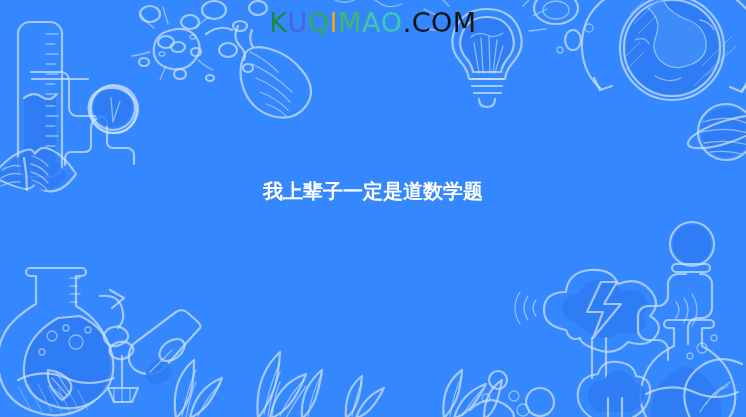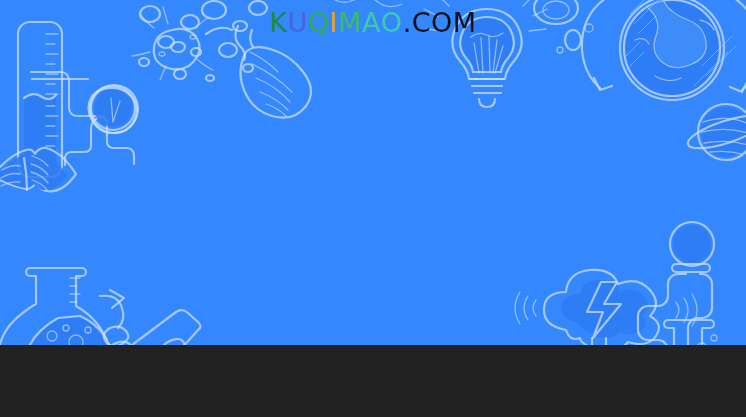--- a/index.html
+++ b/index.html
@@ -3,21 +3,21 @@
 <meta charset="utf-8">
 <style>
   html, body {
     margin: 0;
     padding: 0;
     background: #222;
   }
   #stage {
     position: relative;
     width: 746px;
-    height: 345px;
+    height: 417px;
     overflow: hidden;
     background: #3487fc;
     font-family: "DejaVu Sans", "Liberation Sans", sans-serif;
     user-select: none;
   }
   
   #doodles {
     position: absolute;
     left: 0; top: 0;
     width: 746px;
@@ -360,14 +360,15 @@
           <path class="lnT" d="M330 -4 q10 10 24 4 q14 -6 24 2 q10 8 24 2"></path>
           <path class="lnT" d="M344 -14 q10 10 24 4 q14 -6 24 2"></path>
         </g>
 
       </g>
     </svg>
   </div>
 
   <div class="watermark" id="wm"><span class="wm-char" style="color: rgb(31, 138, 59);">K</span><span class="wm-char" style="color: rgb(74, 99, 216);">U</span><span class="wm-char" style="color: rgb(47, 174, 82);">Q</span><span class="wm-char" style="color: rgb(245, 163, 26);">I</span><span class="wm-char" style="color: rgb(63, 185, 106);">M</span><span class="wm-char" style="color: rgb(67, 199, 168);">A</span><span class="wm-char" style="color: rgb(62, 201, 178);">O</span><span class="wm-char" style="color: rgb(17, 17, 17);">.</span><span class="wm-char" style="color: rgb(17, 17, 17);">C</span><span class="wm-char" style="color: rgb(17, 17, 17);">O</span><span class="wm-char" style="color: rgb(17, 17, 17);">M</span></div>
 
+  <div class="headline" style="font-size: 20px;">我上辈子一定是道数学题</div>
 
 </div>
 
 </body></html>

